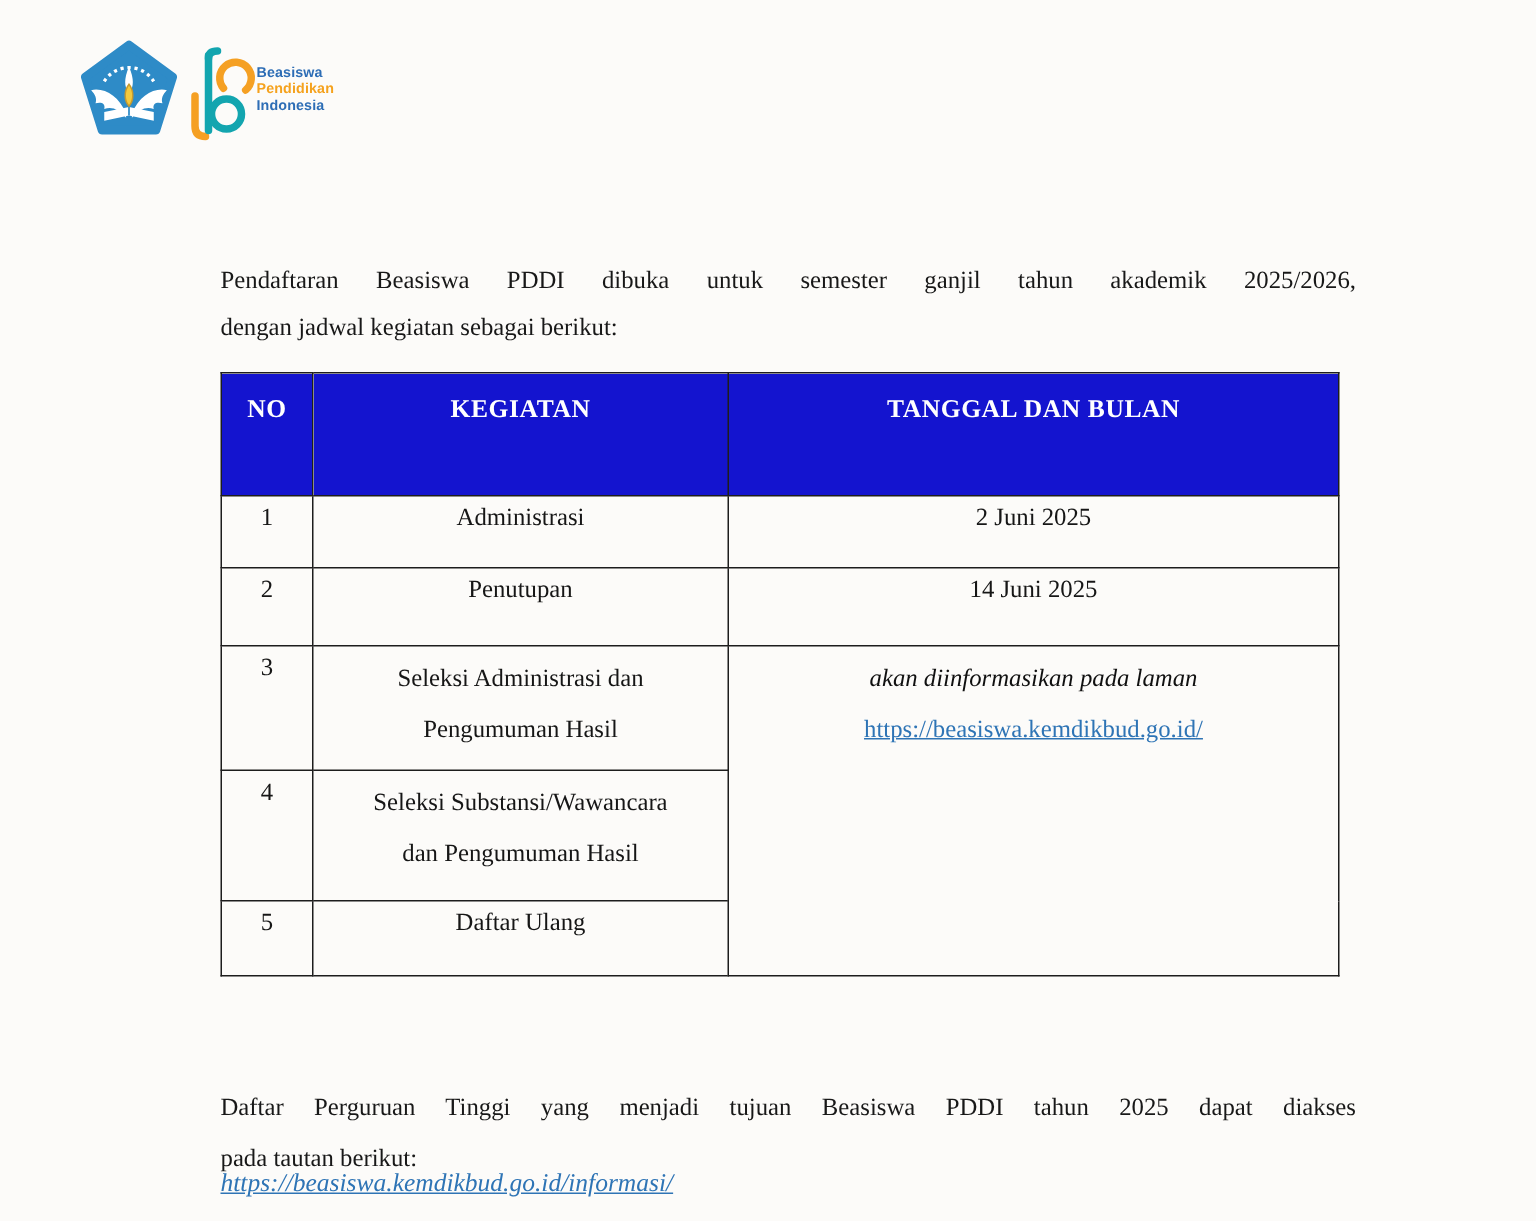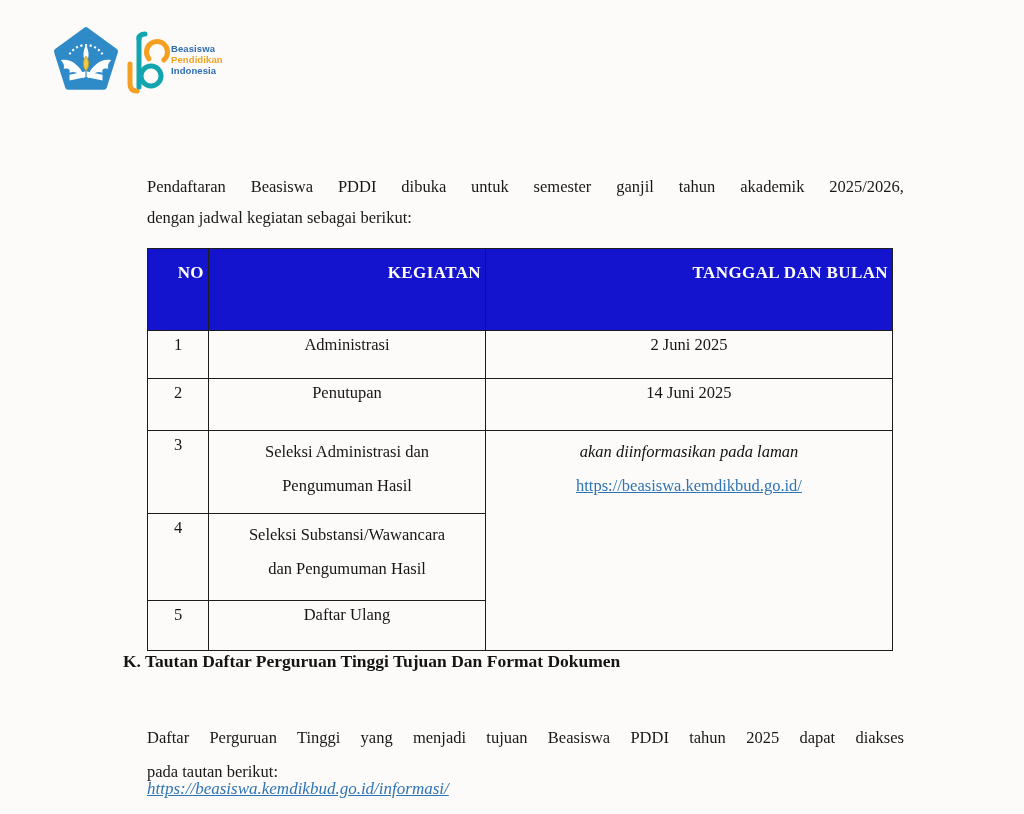--- a/index.html
+++ b/index.html
@@ -39,21 +39,21 @@
     position:absolute;left:147px;top:248px;width:745px;
     border-collapse:collapse;table-layout:fixed;
     font-size:16.5px;color:#161616;
   }
   table.sched td{
     border:1.6px solid #1d1d1d;text-align:center;vertical-align:top;
     padding:4px 4px 0 4px;box-sizing:border-box;overflow:hidden;
   }
   tr.hd td{
     background:#1414cf;color:#ffffff;font-weight:bold;
-    height:82px;padding-top:14px;letter-spacing:.4px;font-size:17px;text-align:right;
+    height:82px;padding-top:14px;letter-spacing:.4px;font-size:17px;
   }
   tr.r1 td{height:48px;}
   tr.r2 td{height:52px;}
   tr.r3 td{height:83px;}
   tr.r4 td{height:87px;}
   tr.r5 td{height:50px;}
   td.two-line{line-height:34px;padding-top:3px;}
   td.merged{vertical-align:middle;line-height:34px;padding-top:0;}
   .note-italic{font-style:italic;color:#101010;}
   a.doclink{color:#2e74b5;}
@@ -136,23 +136,20 @@
         <div>dan Pengumuman Hasil</div>
       </td>
     </tr>
     <tr class="r5">
       <td>5</td>
       <td>Daftar Ulang</td>
     </tr>
   </tbody>
     </table>
 
-  <div class="sec-heading heading-k">
-    <span class="sec-label">K.</span><span>Tautan Daftar Perguruan Tinggi Tujuan Dan Format Dokumen</span>
-  </div>
 
   <div class="para para-k">
     <div class="jline">Daftar Perguruan Tinggi yang menjadi tujuan Beasiswa PDDI tahun 2025 dapat diakses</div>
     <div>pada tautan berikut:</div>
   </div>
 
   <div class="link-k">
     <a class="doclink" href="#">https://beasiswa.kemdikbud.go.id/informasi/</a>
   </div>
 

